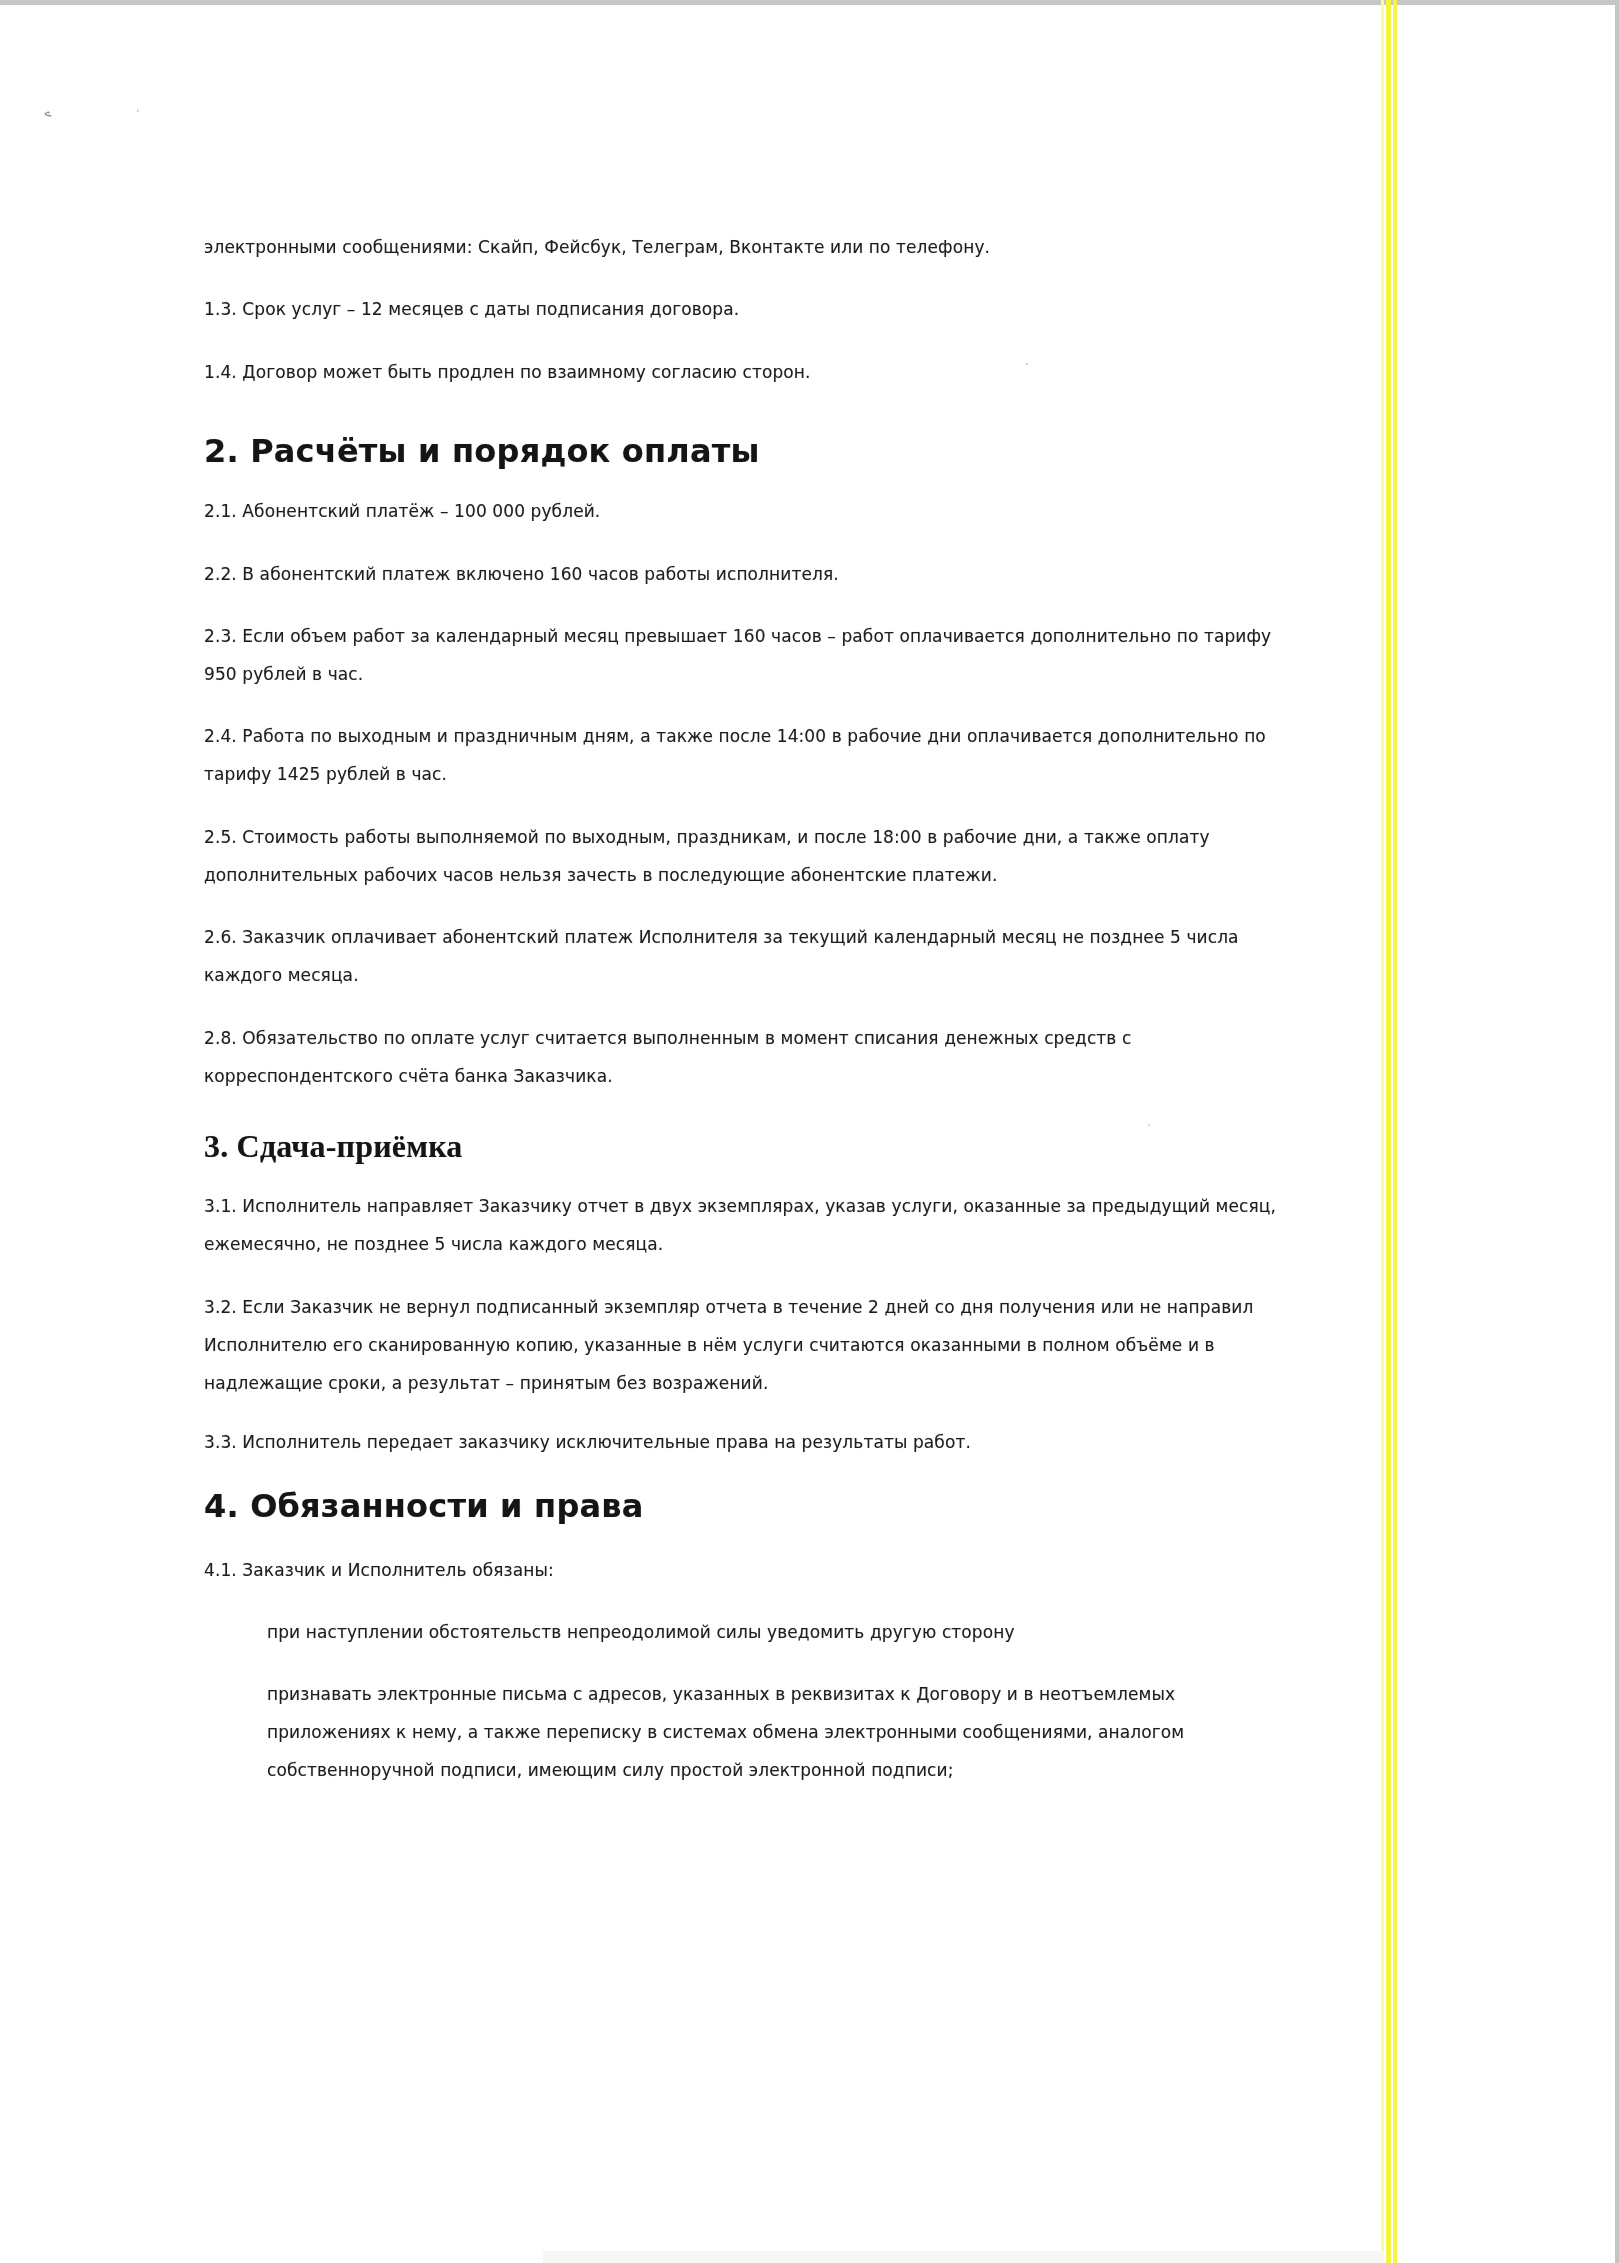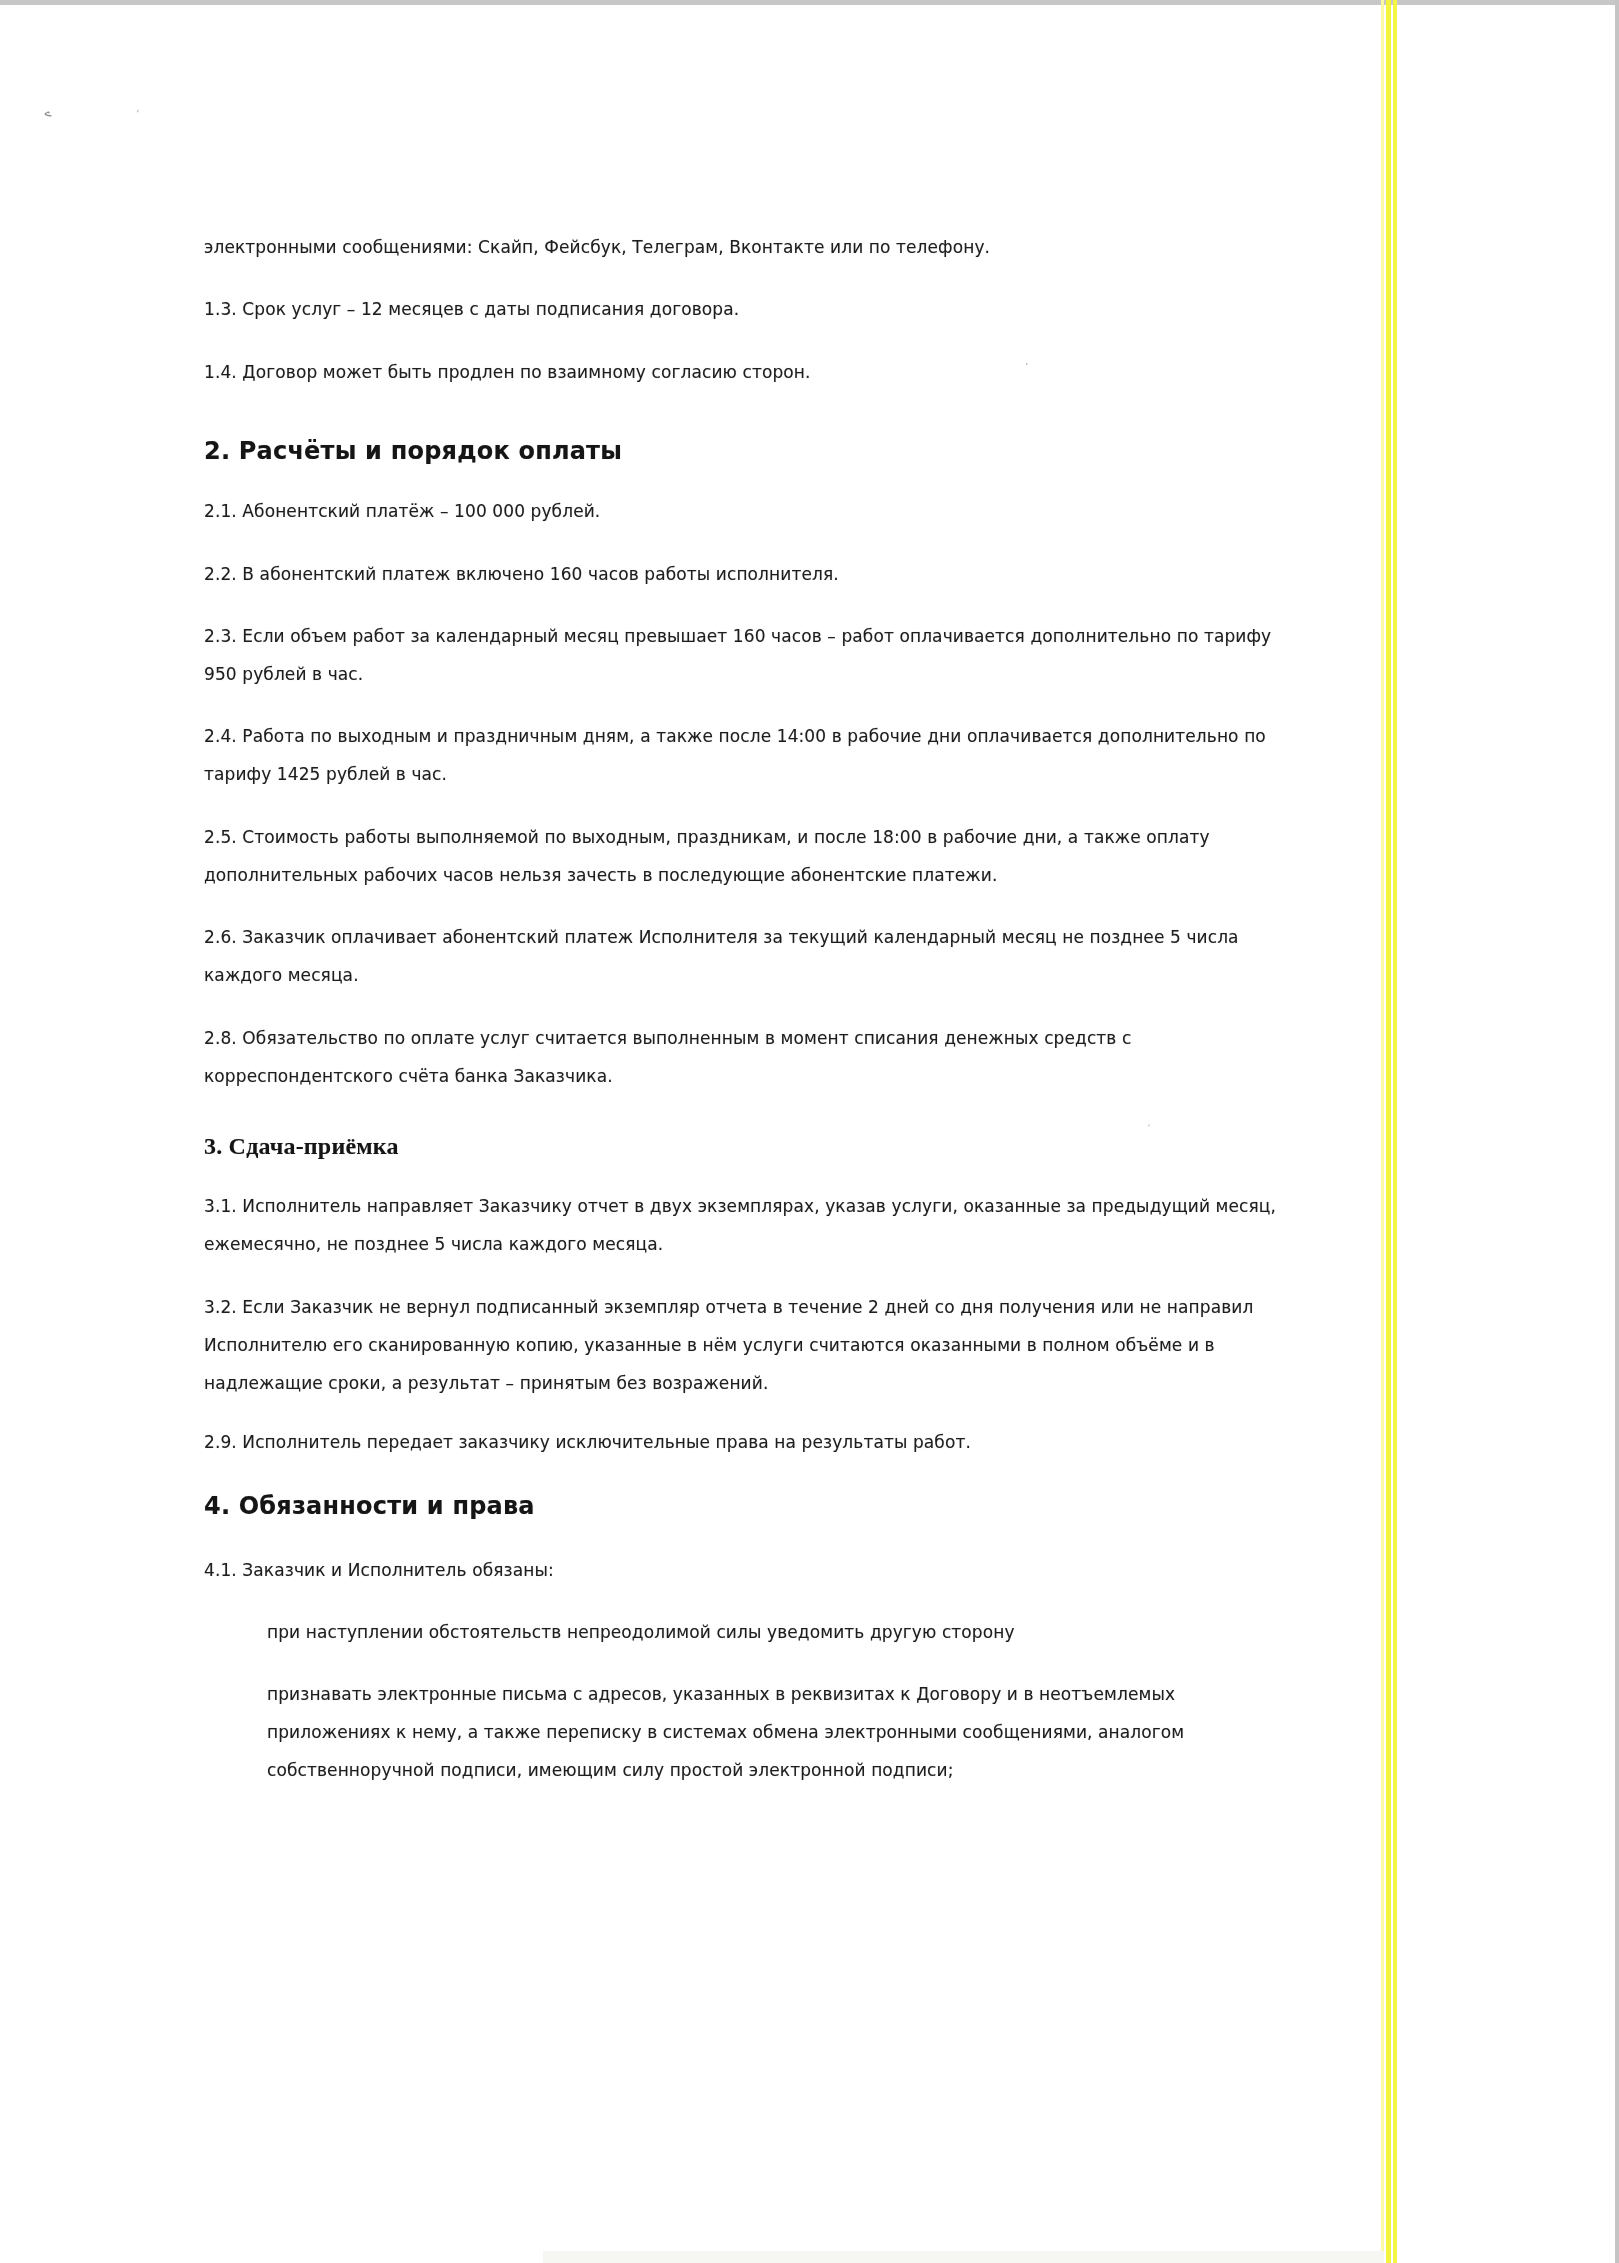--- a/index.html
+++ b/index.html
@@ -68,21 +68,21 @@
     text-shadow: 0 0 0.9px rgba(50,50,50,0.35);
   }
   .para {
     margin: 0 0 24.4px 0;
     font-size: 17px;
     line-height: 38px;
     letter-spacing: 0.1px;
   }
   .heading {
     margin: 42px 0 23.5px 0;
-    font-size: 24px;
+    font-size: 32px;
     line-height: 36px;
     font-weight: 700;
     color: #151515;
     letter-spacing: 0.2px;
   }
   .h-sec3 { margin-top: 33px; font-family: Liberation Serif, serif; }
   .h-sec4 { margin-top: 27px; margin-bottom: 27px; }
   .mb-tight { margin-bottom: 21px; }
   .mt-8 { margin-top: 7.2px; }
   .indent {
@@ -119,21 +119,21 @@
     <p class="para">2.2. В абонентский платеж включено 160 часов работы исполнителя.</p>
     <p class="para">2.3. Если объем работ за календарный месяц превышает 160 часов – работ оплачивается дополнительно по тарифу 950 рублей в час.</p>
     <p class="para">2.4. Работа по выходным и праздничным дням, а также после 14:00 в рабочие дни оплачивается дополнительно по тарифу 1425 рублей в час.</p>
     <p class="para">2.5. Стоимость работы выполняемой по выходным, праздникам, и после 18:00 в рабочие дни, а также оплату дополнительных рабочих часов нельзя зачесть в последующие абонентские платежи.</p>
     <p class="para">2.6. Заказчик оплачивает абонентский платеж Исполнителя за текущий календарный месяц не позднее 5 числа каждого месяца.</p>
     <p class="para">2.8. Обязательство по оплате услуг считается выполненным в момент списания денежных средств с корреспондентского счёта банка Заказчика.</p>
 
     <div class="heading h-sec3">3. Сдача-приёмка</div>
     <p class="para">3.1. Исполнитель направляет Заказчику отчет в двух экземплярах, указав услуги, оказанные за предыдущий месяц, ежемесячно, не позднее 5 числа каждого месяца.</p>
     <p class="para mb-tight">3.2. Если Заказчик не вернул подписанный экземпляр отчета в течение 2 дней со дня получения или не направил Исполнителю его сканированную копию, указанные в нём услуги считаются оказанными в полном объёме и в надлежащие сроки, а результат – принятым без возражений.</p>
-    <p class="para">2.9. Исполнитель передает заказчику исключительные права на результаты работ.</p>
+    <p class="para">3.3. Исполнитель передает заказчику исключительные права на результаты работ.</p>
 
     <div class="heading h-sec4">4. Обязанности и права</div>
     <p class="para">4.1. Заказчик и Исполнитель обязаны:</p>
     <p class="para indent">при наступлении обстоятельств непреодолимой силы уведомить другую сторону</p>
     <p class="para indent mt-8">признавать электронные письма с адресов, указанных в реквизитах к Договору и в неотъемлемых приложениях к нему, а также переписку в системах обмена электронными сообщениями, аналогом собственноручной подписи, имеющим силу простой электронной подписи;</p>
   </div>
 
 </div>
 
 

